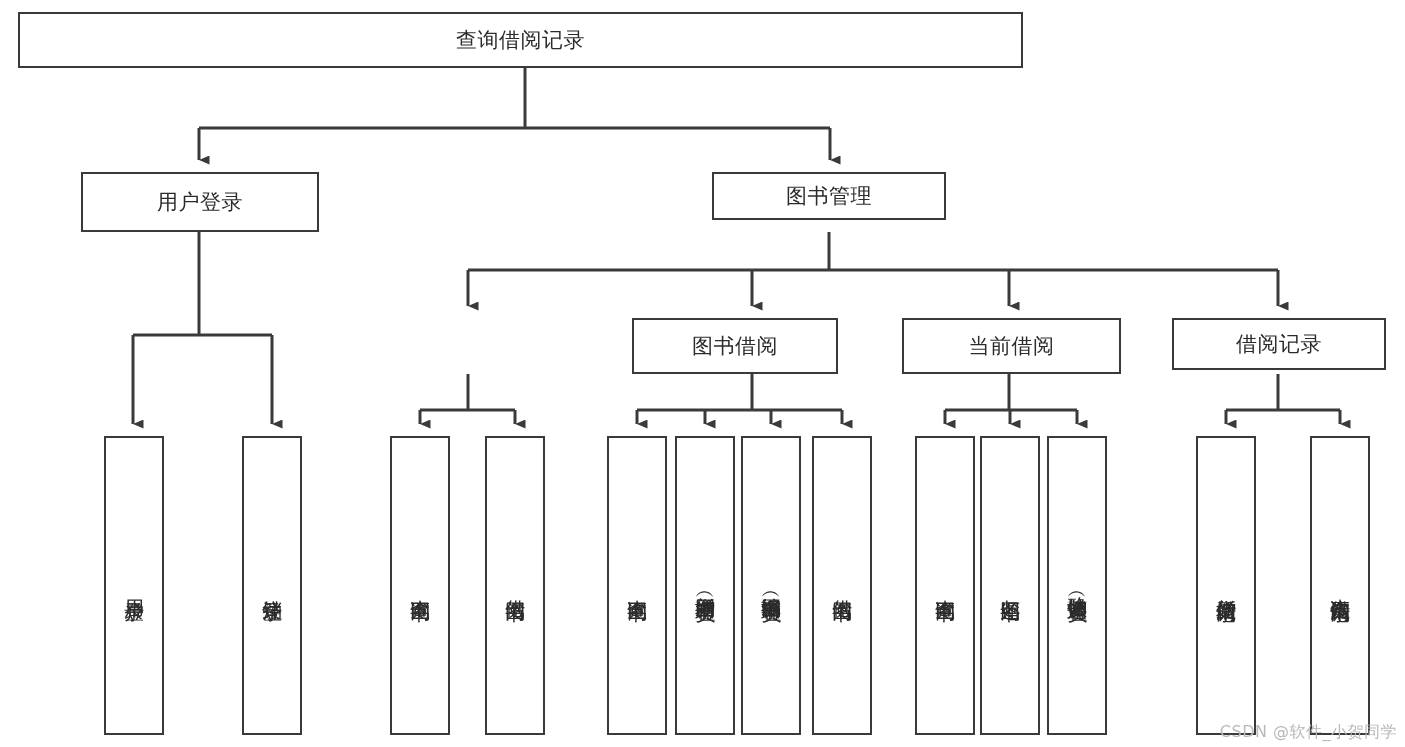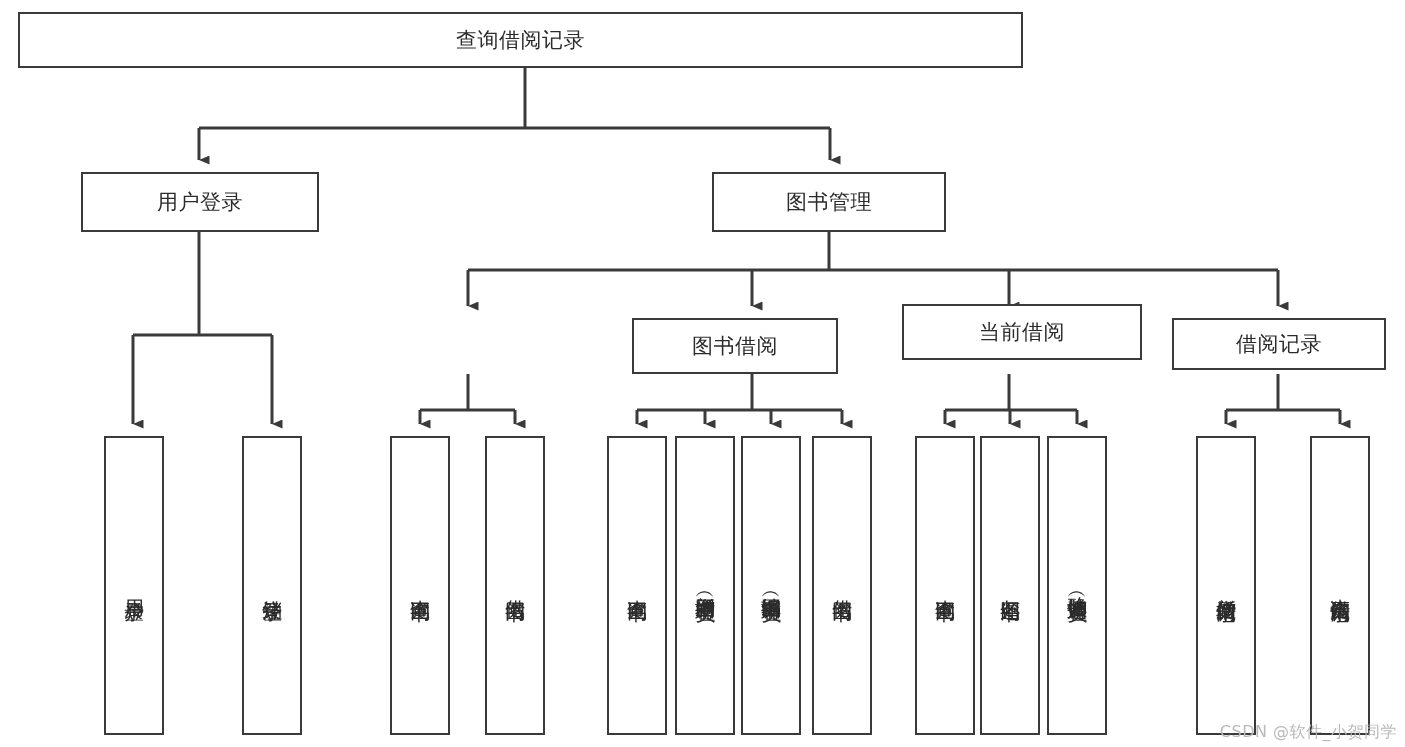--- a/index.html
+++ b/index.html
@@ -113,28 +113,28 @@
     </g>
   </svg>
 
   <div class="node" style="left:18px; top:12px; width:1005px; height:56px;">
     <span class="node-label">查询借阅记录</span>
   </div>
 
   <div class="node" style="left:81px; top:172px; width:238px; height:60px;">
     <span class="node-label">用户登录</span>
   </div>
-  <div class="node" style="left:712px; top:172px; width:234px; height:60px;">
+  <div class="node" style="left:712px; top:172px; width:234px; height:48px;">
     <span class="node-label">图书管理</span>
   </div>
 
   <div class="node" style="left:632px; top:318px; width:206px; height:56px;">
     <span class="node-label">图书借阅</span>
   </div>
-  <div class="node" style="left:902px; top:304px; width:240px; height:56px;">
+  <div class="node" style="left:902px; top:318px; width:219px; height:56px;">
     <span class="node-label">当前借阅</span>
   </div>
   <div class="node" style="left:1172px; top:318px; width:214px; height:52px;">
     <span class="node-label">借阅记录</span>
   </div>
 
   <div class="node vertical" style="left:104px; top:436px; width:60px; height:299px;">
     <span class="node-label">用户登录</span>
   </div>
   <div class="node vertical" style="left:242px; top:436px; width:60px; height:299px;">

